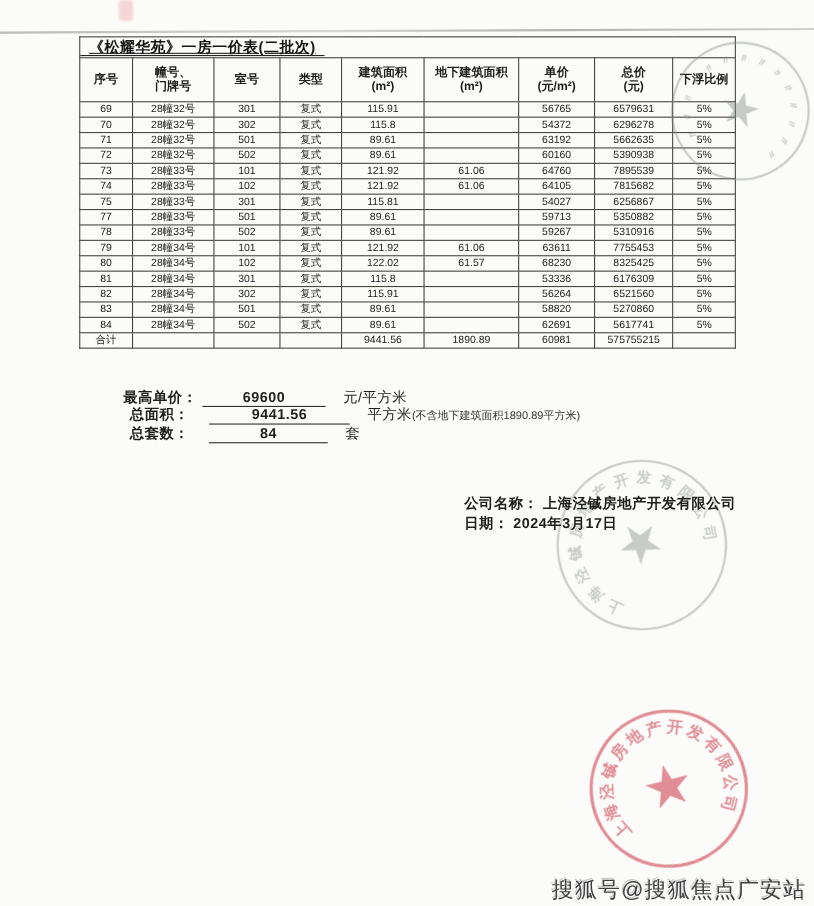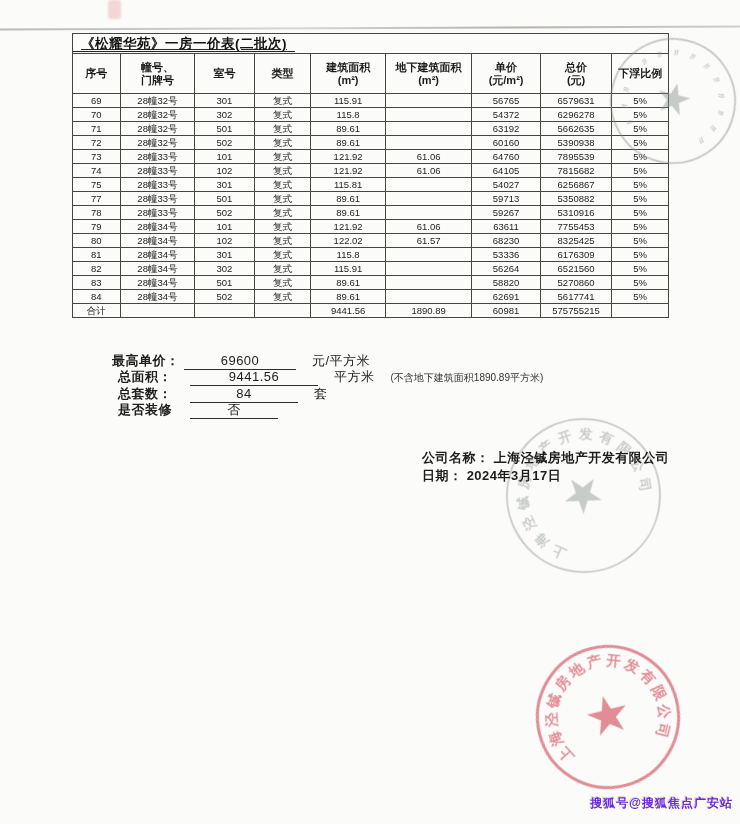--- a/index.html
+++ b/index.html
@@ -28,44 +28,44 @@
     color:#1c1c1c; vertical-align:middle; line-height:13px; padding:0 1px; }
   .price-table thead .h1, .price-table thead .h2 { display:block; }
   .price-table tbody td { height:14px; font-size:9.5px; line-height:12px;
     text-align:center; color:#232323; padding:0 1px; white-space:nowrap; overflow:hidden; }
 
   
   .summary { position:absolute; left:112px; top:353px; font-size:13px; color:#1e1e1e; }
   .srow { height:16.4px; line-height:16px; white-space:nowrap; }
   .slabel { display:inline-block; min-width:72px; font-weight:600; letter-spacing:.5px; }
   .svalue { display:inline-block; text-align:center; border-bottom:1.5px solid #2e2e2e;
-    font-weight:400; letter-spacing:.5px; }
+    font-weight:700; letter-spacing:.5px; }
   .sunit { margin-left:16px; font-weight:400; letter-spacing:.5px; }
-  .snote { margin-left:16px; font-size:10px; color:#333; font-weight:normal; }
+  .snote { font-size:10px; color:#333; font-weight:normal; }
 
   
   .company { position:absolute; left:422px; top:449px; font-size:13px; color:#1d1d1d;
     font-weight:600; letter-spacing:.5px; line-height:17.5px; z-index:3; }
   .company .date-line { }
 
   
   .seal { position:absolute; border-radius:50%; border-style:solid; z-index:2; }
   .seal-char { position:absolute; left:50%; top:50%; font-weight:bold; }
   .seal-star { position:absolute; left:50%; top:50%; transform:translate(-50%,-54%); line-height:1; }
   .seal-top { left:610px; top:38px; width:126px; height:126px; border-width:2.5px;
     opacity:.42; transform:rotate(14deg); filter:blur(.4px); }
   .seal-top .tick { position:absolute; left:50%; top:50%; font-size:11px; font-weight:bold; }
   .seal-middle { left:506px; top:418px; width:155px; height:155px; border-width:2.5px;
     opacity:.40; transform:rotate(-38deg); filter:blur(.3px); }
   .seal-bottom { left:536px; top:645px; width:144px; height:144px; border-width:3px;
     opacity:.62; transform:rotate(-14deg); filter:blur(.2px); }
 
   
-  .watermark { position:absolute; right:7px; top:795px; font-size:12px; font-weight:bold;
-    color:#6d28d9; letter-spacing:1px;
+  .watermark { position:absolute; right:7px; top:795px; font-size:20px; font-weight:normal;
+    color:#404040; letter-spacing:1px;
     text-shadow:1px 1px 0 #ffffff, -1px -1px 0 rgba(120,120,120,.35); }
 </style>
 </head>
 <body>
 
 <div class="page">
 
   <div class="paper-edge"></div>
   <div class="red-smudge"></div>
 
@@ -303,21 +303,20 @@
           <td>575755215</td>
           <td></td>
         </tr>
       </tbody>
   </table>
 
   <div class="summary" id="summary">
       <div class="srow"><span class="slabel">最高单价：</span><span class="svalue" style="width: 112px;">69600</span><span class="sunit">元/平方米</span></div>
       <div class="srow" style="margin-left: 6px;"><span class="slabel">总面积：</span><span class="svalue" style="width: 128px;">9441.56</span><span class="sunit">平方米</span><span class="snote">(不含地下建筑面积1890.89平方米)</span></div>
       <div class="srow" style="margin-left: 6px;"><span class="slabel">总套数：</span><span class="svalue" style="width: 108px;">84</span><span class="sunit">套</span></div>
-      <div class="srow" style="margin-left: 6px;"><span class="slabel">是否装修</span><span class="svalue" style="width: 88px;">否</span></div>
     </div>
 
   <div class="company">
     <div>
       <span>公司名称：</span>
       <span>上海泾铖房地产开发有限公司</span>
     </div>
     <div class="date-line">
       <span>日期：</span>
       <span>2024年3月17日</span>

